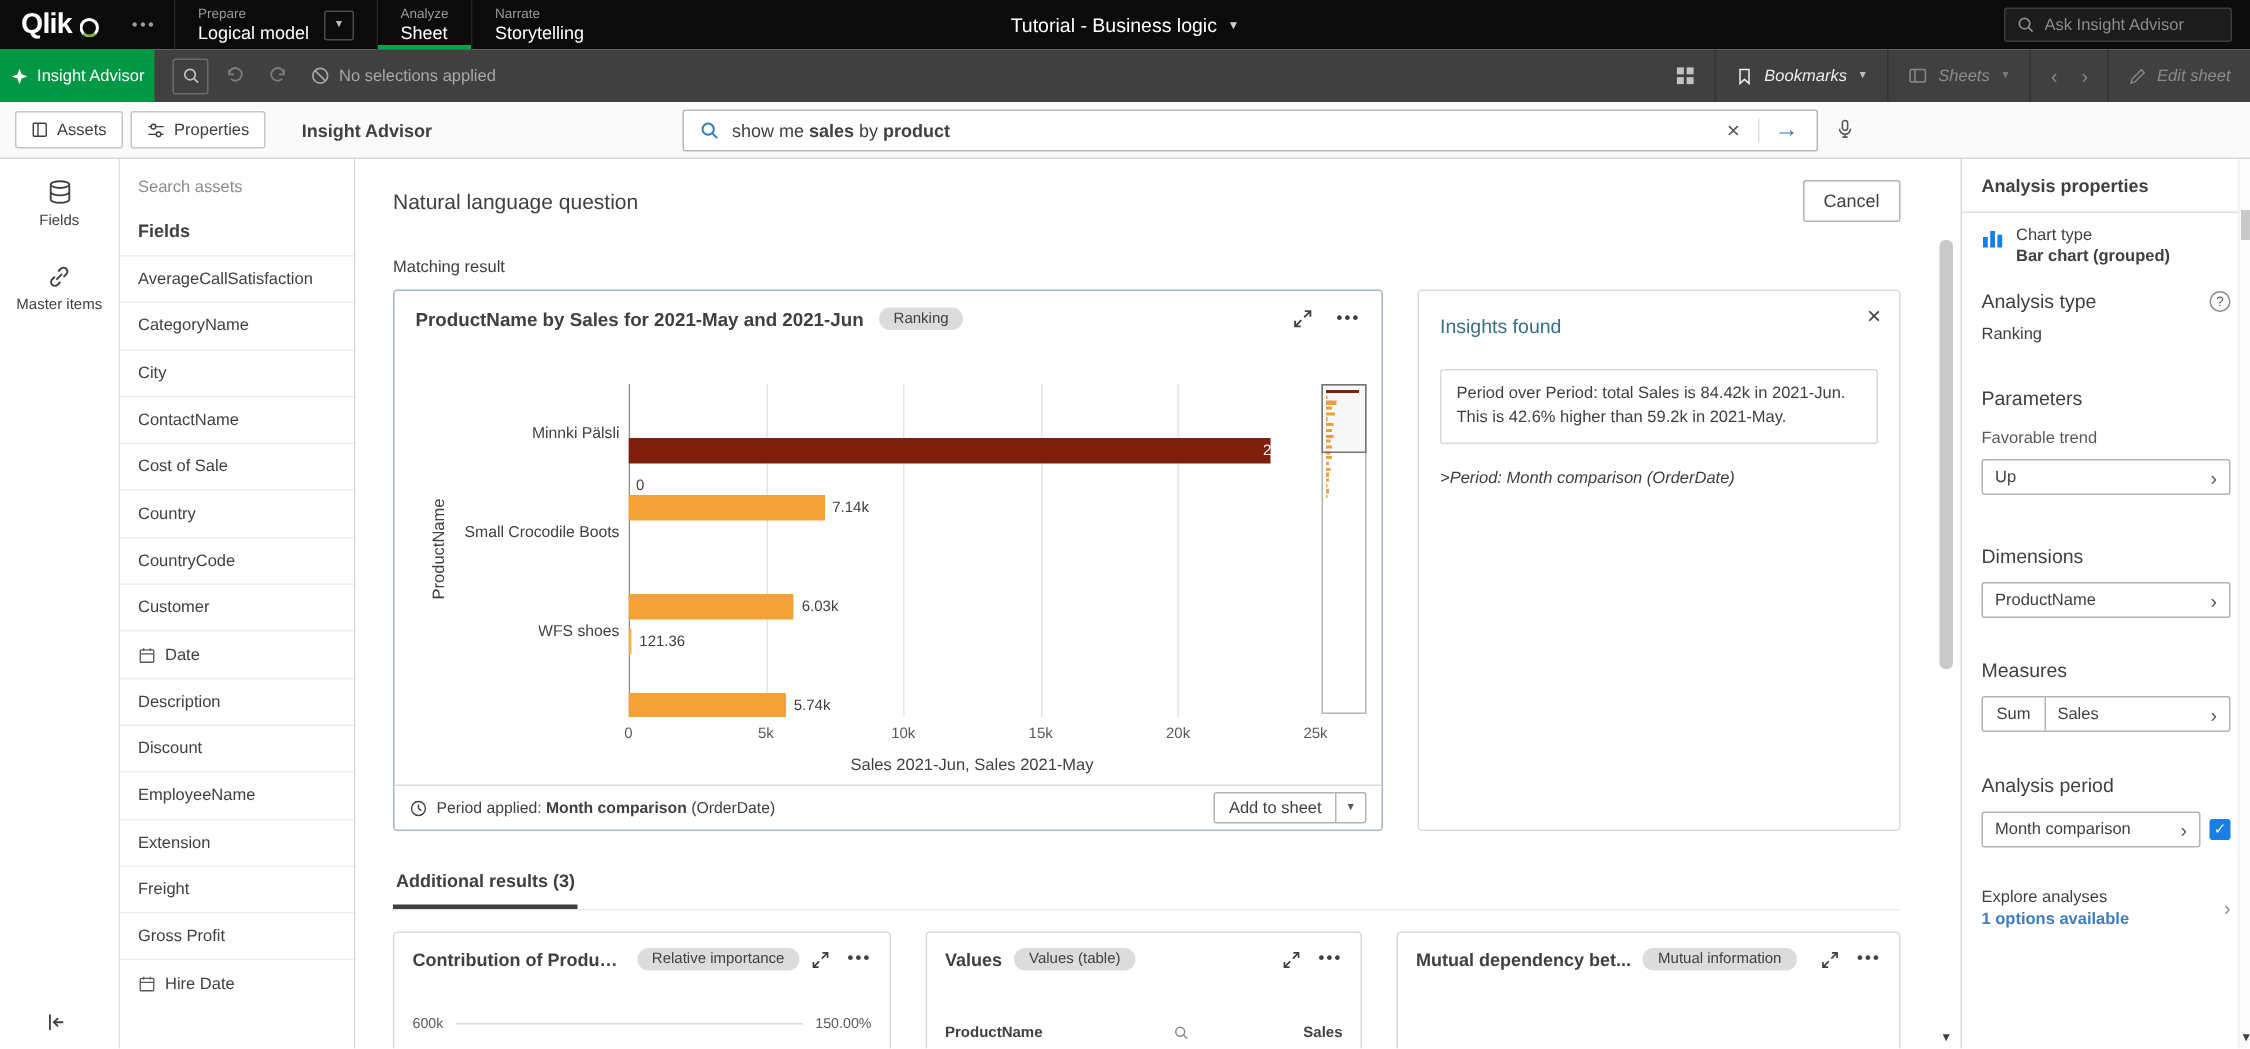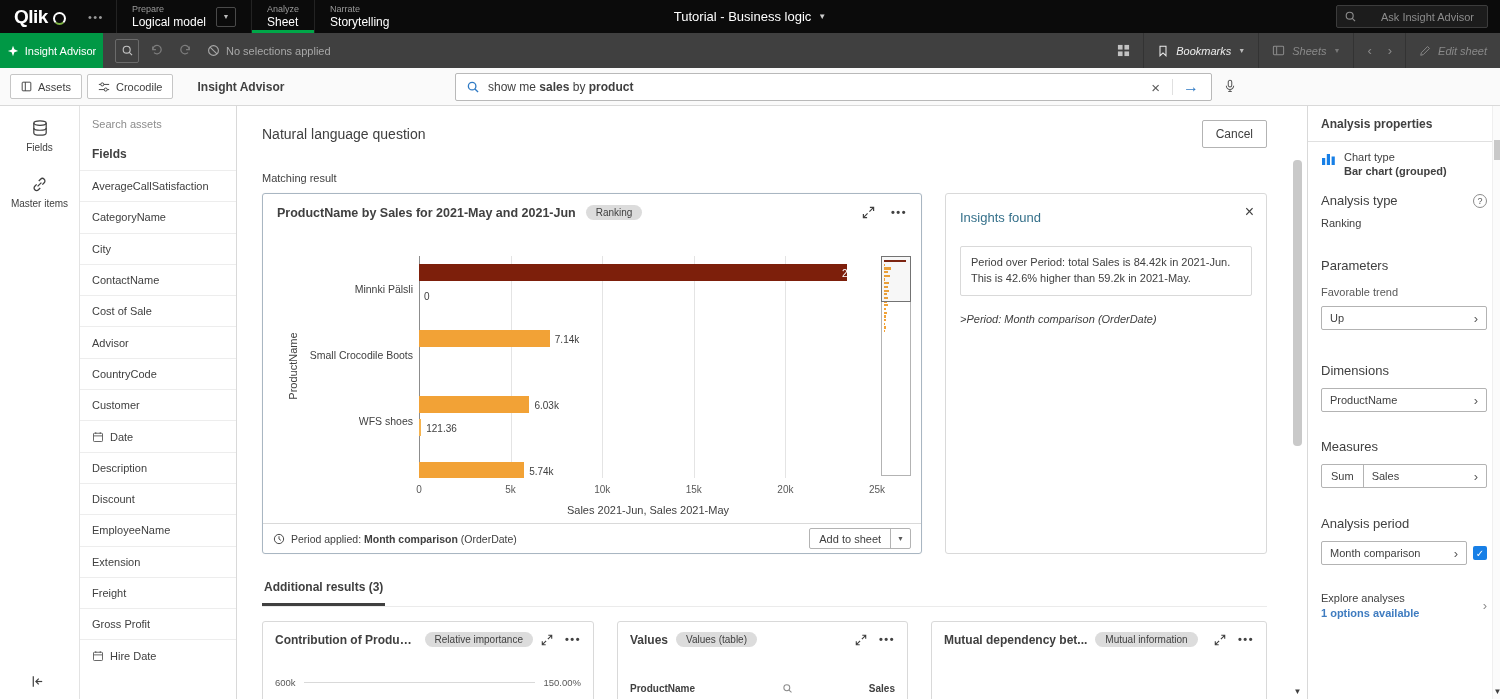--- a/index.html
+++ b/index.html
@@ -15,21 +15,21 @@
 .logo-lens{width:13px;height:13px;border-radius:50%;border:2.5px solid #fff;border-bottom-color:#7db343;margin-top:3px;}
 .topbar-more{display:flex;align-items:center;color:#9a9a9a;padding:0 12px;font-size:11px;letter-spacing:1.5px;}
 .nav-item{display:flex;align-items:center;gap:10px;padding:0 15px;border-left:1px solid #232323;position:relative;}
 .nav-text{display:flex;flex-direction:column;gap:1px;}
 .nav-group{font-size:9px;color:#9a9a9a;}
 .nav-label{font-size:12px;color:#fff;}
 .nav-item.active::after{content:"";position:absolute;left:0;right:0;bottom:0;height:3px;background:#00a648;}
 .nav-dd{width:20px;height:20px;border:1px solid #4a4a4a;border-radius:2px;display:flex;align-items:center;justify-content:center;color:#bbb;font-size:7px;}
 .app-title{position:absolute;left:50%;top:0;height:33px;transform:translateX(-50%);display:flex;align-items:center;gap:7px;font-size:13px;color:#fff;}
 .app-title .chev{font-size:8px;color:#ccc;}
-.tb-search{position:absolute;right:12px;top:5px;width:152px;height:23px;background:#1c1c1c;border:1px solid #3c3c3c;border-radius:2px;display:flex;align-items:center;gap:24px;padding:0 7px;color:#8c8c8c;}
+.tb-search{position:absolute;right:12px;top:5px;width:152px;height:23px;background:#1c1c1c;border:1px solid #3c3c3c;border-radius:2px;display:flex;align-items:center;gap:6px;padding:0 7px;color:#8c8c8c;}
 .tb-search input{background:transparent;border:none;outline:none;color:#ddd;font-size:11px;width:100%;font-family:inherit;}
 .tb-search input::placeholder{color:#8c8c8c;}
 
 
 .toolbar{position:absolute;top:33px;left:0;width:1500px;height:35px;background:#404040;display:flex;align-items:center;color:#fff;z-index:5;}
 .ia-btn{height:35px;width:103px;background:#009845;display:flex;align-items:center;justify-content:center;gap:6px;font-size:11px;color:#fff;}
 .tb-sel{display:flex;align-items:center;gap:5px;margin-left:12px;}
 .tb-iconbtn{width:24px;height:24px;display:flex;align-items:center;justify-content:center;color:#c2c2c2;}
 .tb-iconbtn.boxed{border:1px solid #6b6b6b;border-radius:2px;}
 .tb-iconbtn.disabled{color:#7d7d7d;}
@@ -299,21 +299,21 @@
       <span>Assets</span>
     </div>
     <div class="sub-btn">
       <span class="icon">
         <svg viewBox="0 0 14 14" width="12" height="12">
             <path d="M1 4h12M1 10h12" stroke="currentColor" stroke-width="1.1"></path>
             <circle cx="5" cy="4" r="1.8" fill="#fff" stroke="currentColor" stroke-width="1.1"></circle>
             <circle cx="9" cy="10" r="1.8" fill="#fff" stroke="currentColor" stroke-width="1.1"></circle>
           </svg>
       </span>
-      <span>Crocodile</span>
+      <span>Properties</span>
     </div>
   </div>
   <span class="sub-title">Insight Advisor</span>
   <div class="nlq-bar">
     <span class="icon" style="color:#2f7ac4">
       <svg viewBox="0 0 16 16" width="14" height="14">
           <circle cx="7" cy="7" r="4.3" fill="none" stroke="currentColor" stroke-width="1.5"></circle>
           <line x1="10.2" y1="10.2" x2="13.8" y2="13.8" stroke="currentColor" stroke-width="1.5"></line>
         </svg>
     </span>
@@ -375,21 +375,21 @@
     <div class="field-item">
         <span>City</span>
       </div>
     <div class="field-item">
         <span>ContactName</span>
       </div>
     <div class="field-item">
         <span>Cost of Sale</span>
       </div>
     <div class="field-item">
-        <span>Advisor</span>
+        <span>Country</span>
       </div>
     <div class="field-item">
         <span>CountryCode</span>
       </div>
     <div class="field-item">
         <span>Customer</span>
       </div>
     <div class="field-item">
       <span class="icon">
           <svg viewBox="0 0 16 16" width="12" height="12" fill="none" stroke="#595959" stroke-width="1.2">
@@ -459,21 +459,21 @@
             <div class="ycat" style="top: 165px;">WFS shoes</div>
           </div>
         <div class="plot" id="bar-plot">
             <div class="gridline axis" style="left: 0%;"></div>
             <div class="gridline" style="left: 20%;"></div>
             <div class="gridline" style="left: 40%;"></div>
             <div class="gridline" style="left: 60%;"></div>
             <div class="gridline" style="left: 80%;"></div>
             <div class="bar-group">
               <div class="bar-row">
-                <div class="bar" style="width: 93.4%; background: rgb(125, 31, 11);">
+                <div class="bar" style="width: 93.4%; background: rgb(125, 31, 11); margin-top: 28px;">
                   <span class="blbl-in">23.35k</span>
                 </div>
               </div>
               <div class="bar-row">
                 <div class="bar" style="width: 0%; background: rgb(246, 180, 79);"></div>
                 <span class="blbl-out" style="left: calc(0% + 5px);">0</span>
               </div>
             </div>
             <div class="bar-group">
               <div class="bar-row">

